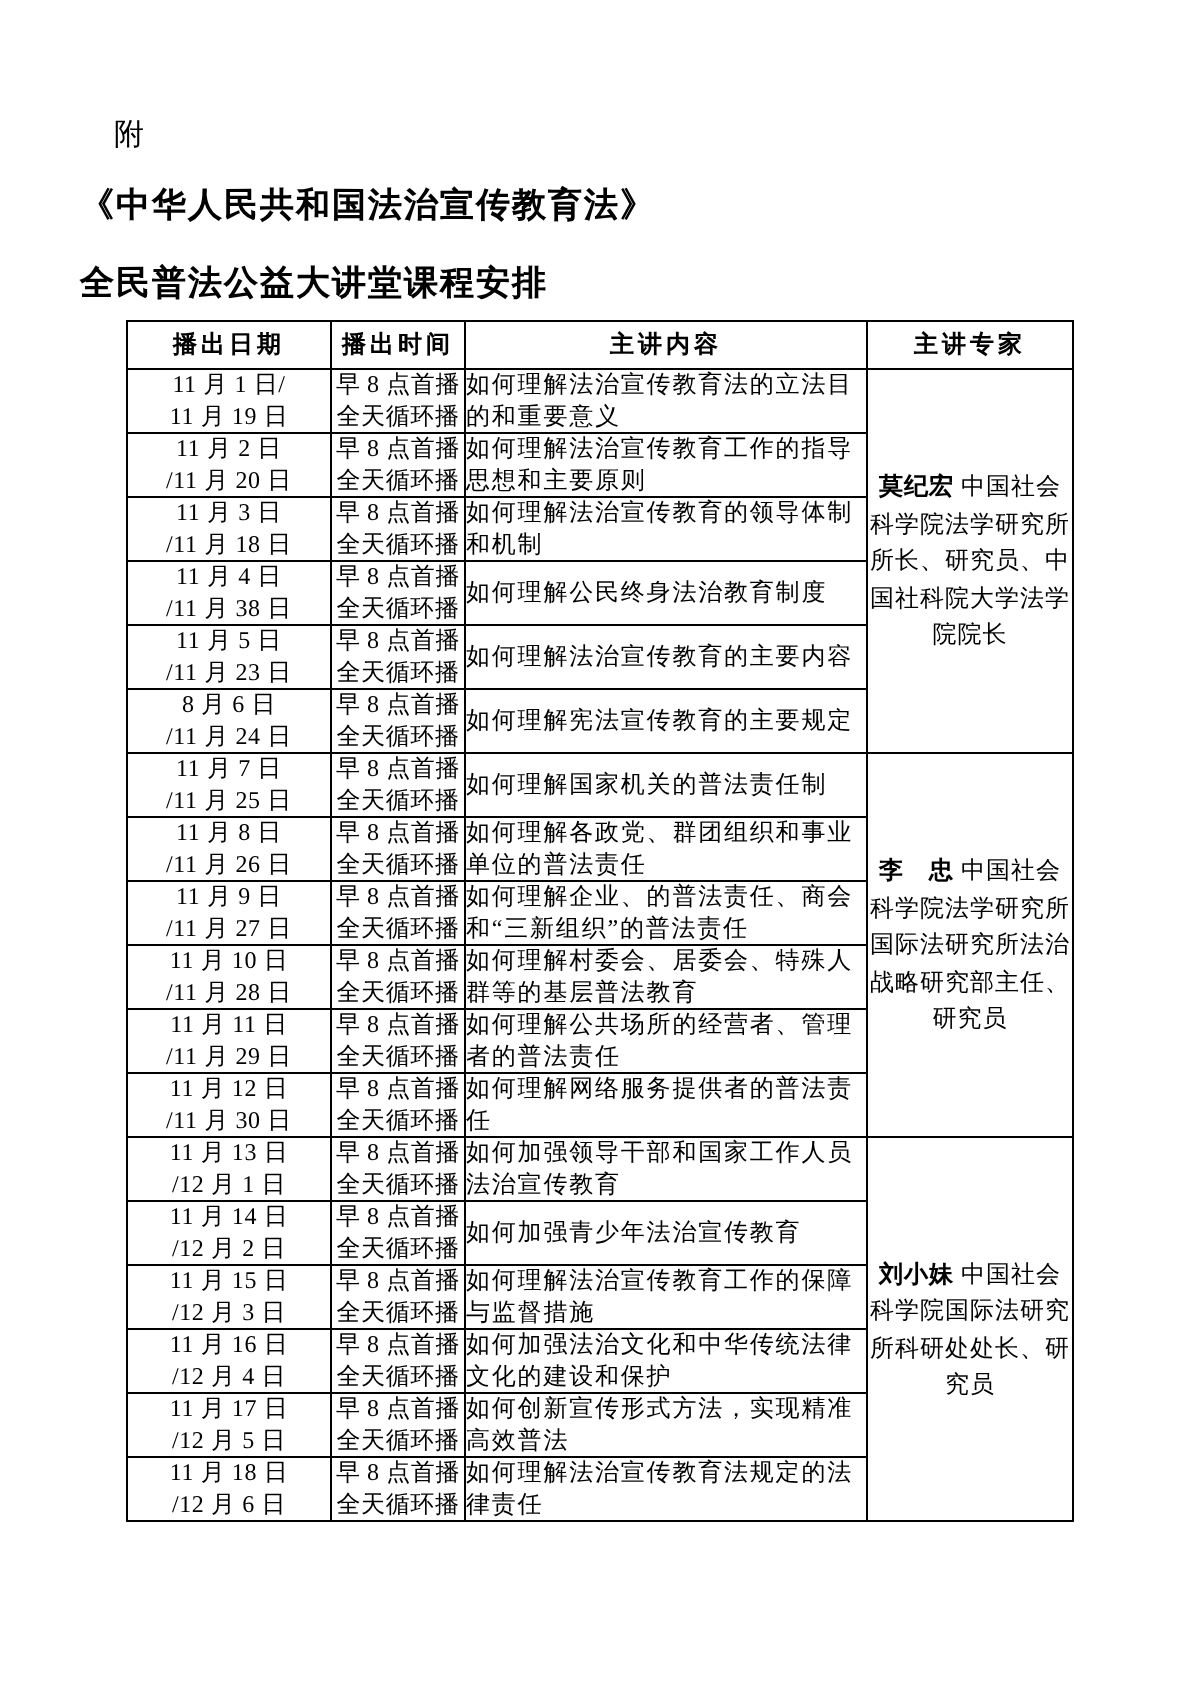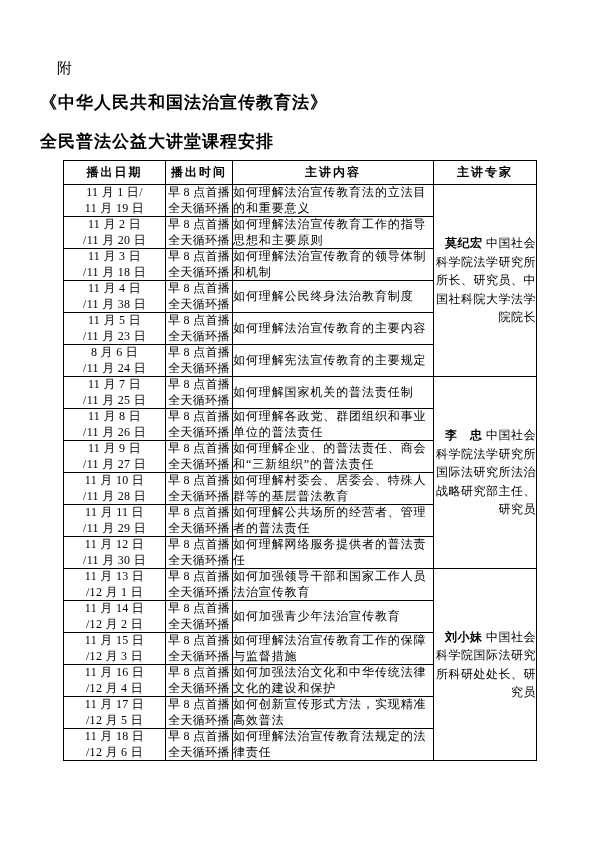--- a/index.html
+++ b/index.html
@@ -51,21 +51,21 @@
   table.schedule td { height: 31px; font-size: 12px; }
   .cell-date, .cell-time { text-align: center; }
   .cell-line { line-height: 15.5px; white-space: nowrap; letter-spacing: 0.3px; }
   .cell-content {
     text-align: left;
     padding: 1px 5px;
     letter-spacing: 0.9px;
     line-height: 15.5px;
   }
   .cell-expert {
-    text-align: right;
+    text-align: center;
     padding: 2px 3px;
     font-size: 13px;
     letter-spacing: 0.5px;
     line-height: 18.5px;
   }
   .expert-name { font-weight: bold; }
 </style>
 </head>
 <body>
 

